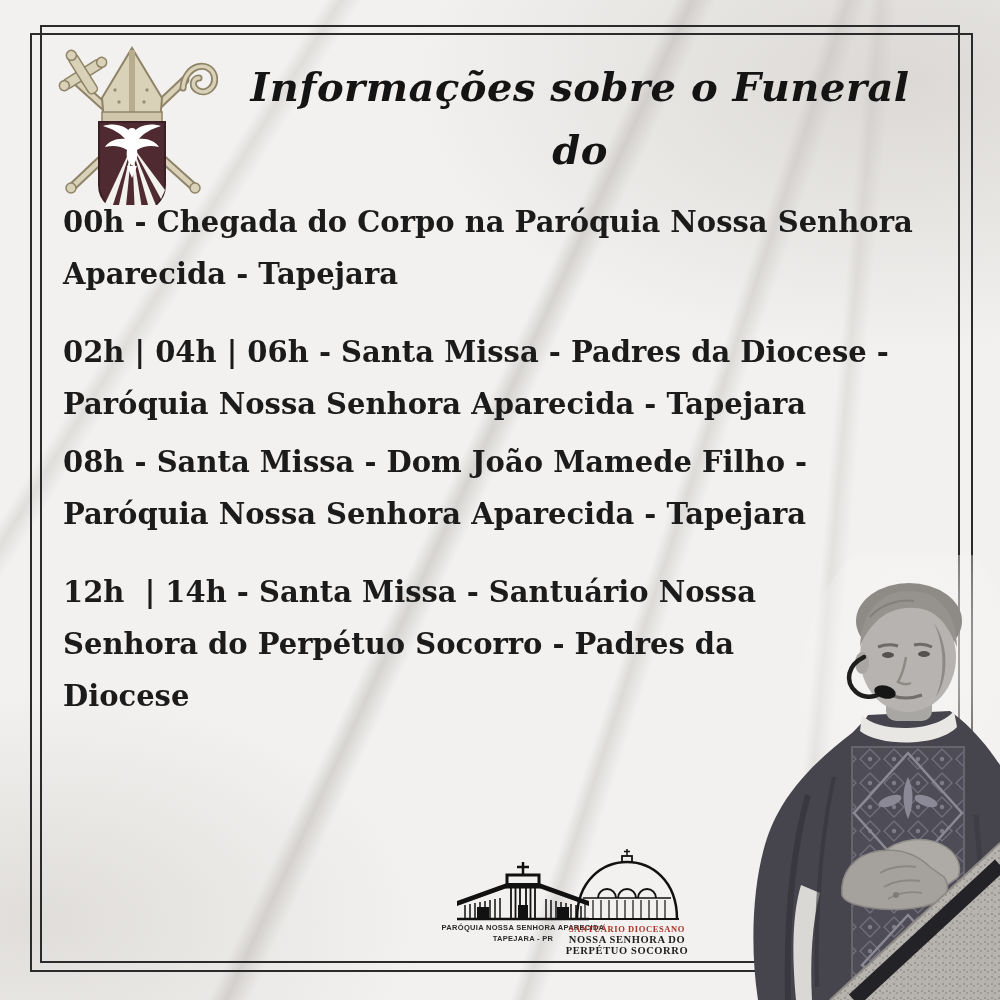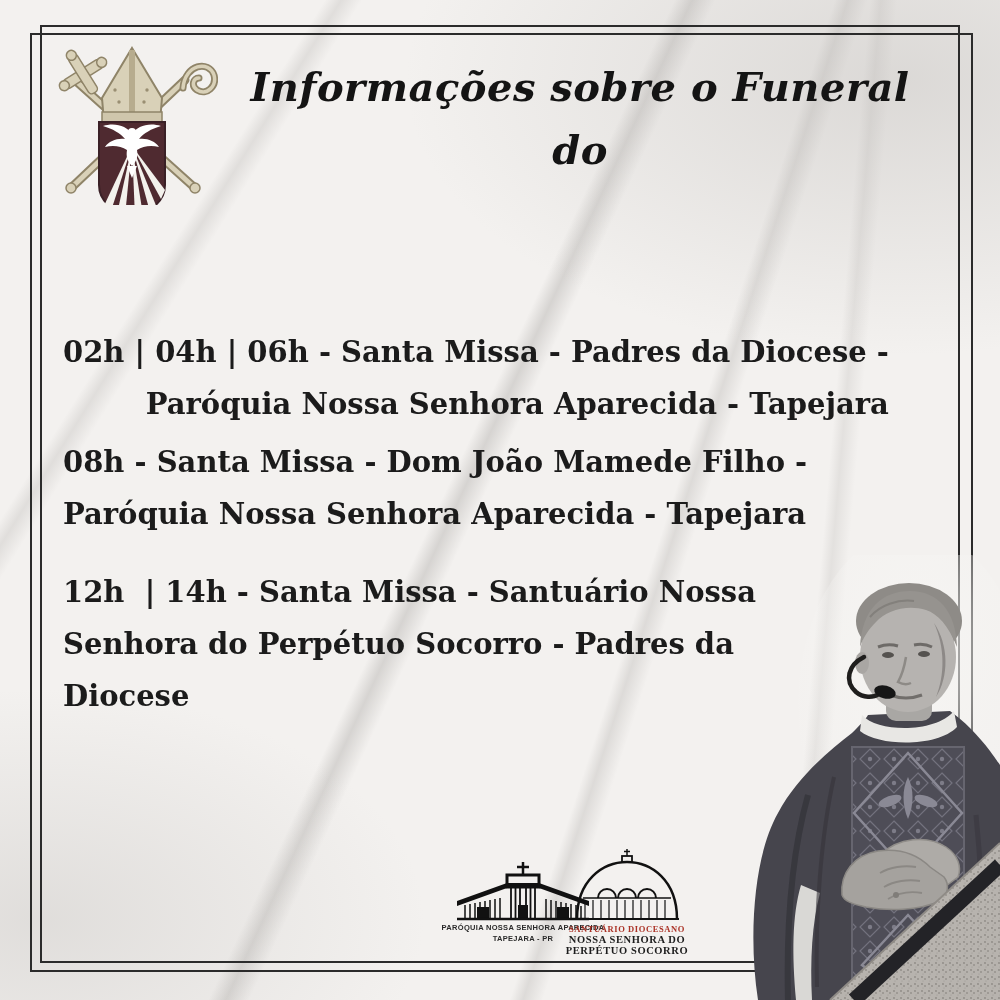--- a/index.html
+++ b/index.html
@@ -23,21 +23,21 @@
   .title{
     position:absolute;left:230px;top:55px;width:700px;z-index:2;margin:0;
     text-align:center;font-style:italic;font-weight:700;font-size:40px;line-height:63px;
     color:#141414;letter-spacing:.5px;
   }
   .title span{display:block;}
   .item{
     position:absolute;left:63px;z-index:2;white-space:pre-wrap;
     font-weight:700;font-size:29px;line-height:52px;color:#1b1b1b;
   }
-  .item-1{top:196px;} .item-2{top:326px;text-align:right;} .item-3{top:436px;}
+  .item-1{top:196px;} .item-2{top:326px;} .item-3{top:436px;}
   .item-4{top:566px;} .item-5{top:740px;}
   .item-6{top:900px;font-size:31px;letter-spacing:1px;}
   .logo{position:absolute;z-index:2;text-align:center;}
   .logo-parish{left:430px;top:860px;width:186px;}
   .logo-sanctuary{left:563px;top:848px;width:128px;}
   .cap-sans{font-family:"Liberation Sans",sans-serif;font-weight:700;font-size:7.5px;
     letter-spacing:.3px;color:#2a2a2a;line-height:11px;}
   .cap-serif-red{font-family:"Liberation Serif",serif;font-weight:700;font-size:8.5px;
     letter-spacing:.6px;color:#ab3226;line-height:10px;margin-top:2px;}
   .cap-serif{font-family:"Liberation Serif",serif;font-weight:700;font-size:10.5px;
@@ -100,20 +100,22 @@
                C97 93 104 89 114 86 C102 82 90 86 85 94 Z" fill="#ffffff"></path>
       <circle cx="85" cy="92" r="4" fill="#ffffff"></circle>
       <path d="M80,126 L85,138 L90,126 Z" fill="#ffffff"></path>
     </svg>
   </div>
 
   <h1 class="title">
     <span>Informações sobre o Funeral do</span>
   </h1>
 
+  <div class="item item-1">00h - Chegada do Corpo na Paróquia Nossa Senhora
+Aparecida - Tapejara</div>
   <div class="item item-2">02h | 04h | 06h - Santa Missa - Padres da Diocese -
 Paróquia Nossa Senhora Aparecida - Tapejara</div>
   <div class="item item-3">08h - Santa Missa - Dom João Mamede Filho -
 Paróquia Nossa Senhora Aparecida - Tapejara</div>
   <div class="item item-4">12h  | 14h - Santa Missa - Santuário Nossa
 Senhora do Perpétuo Socorro - Padres da
 Diocese</div>
 
   <div class="logo logo-parish">
     <svg width="140" height="62" viewBox="0 0 140 62" style="margin:0 auto;">

